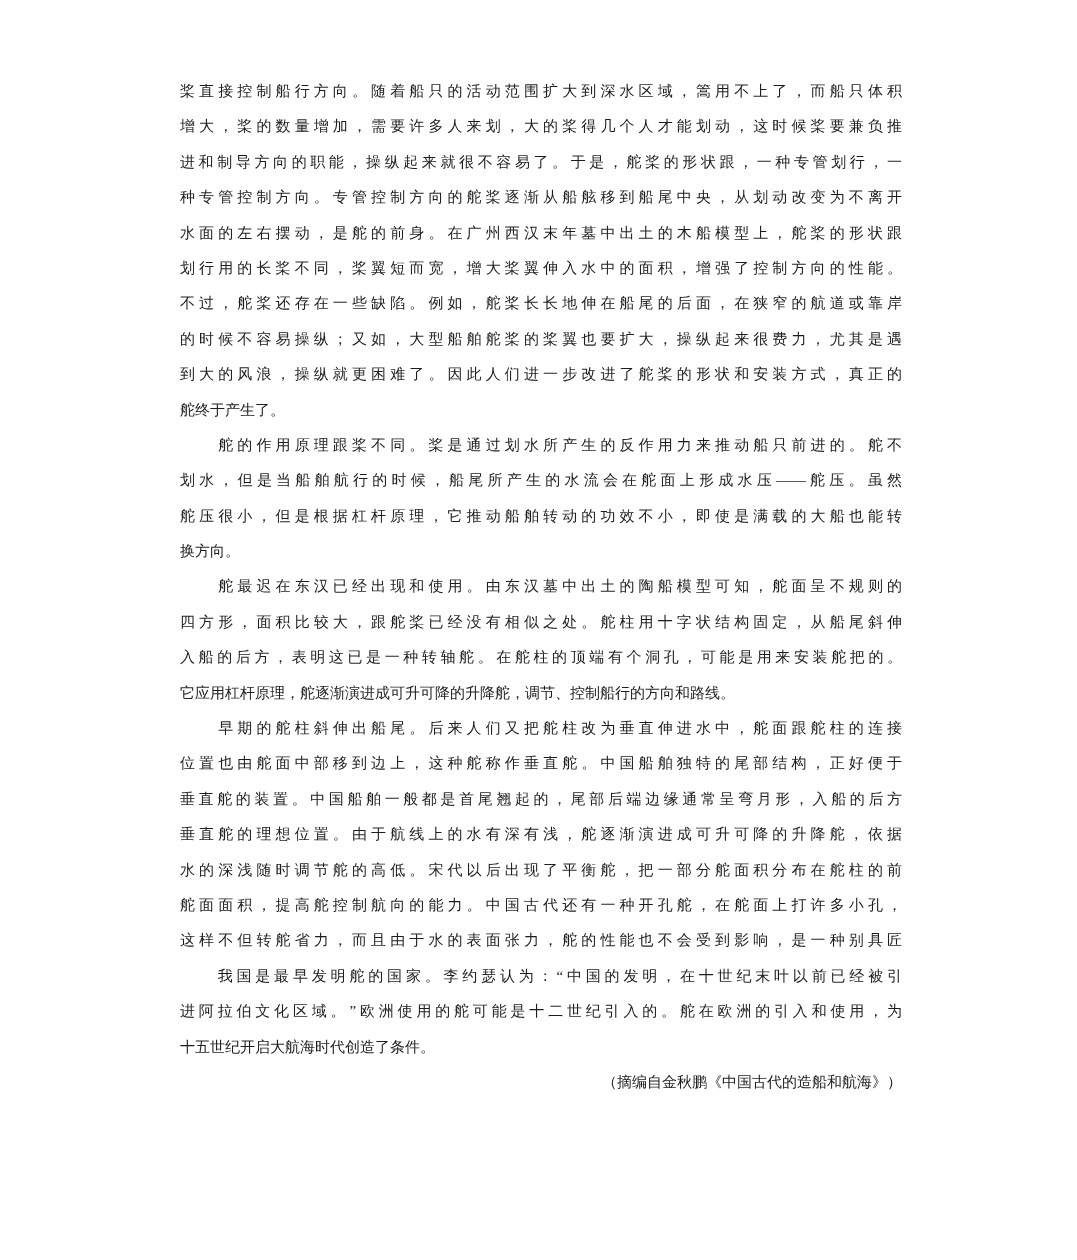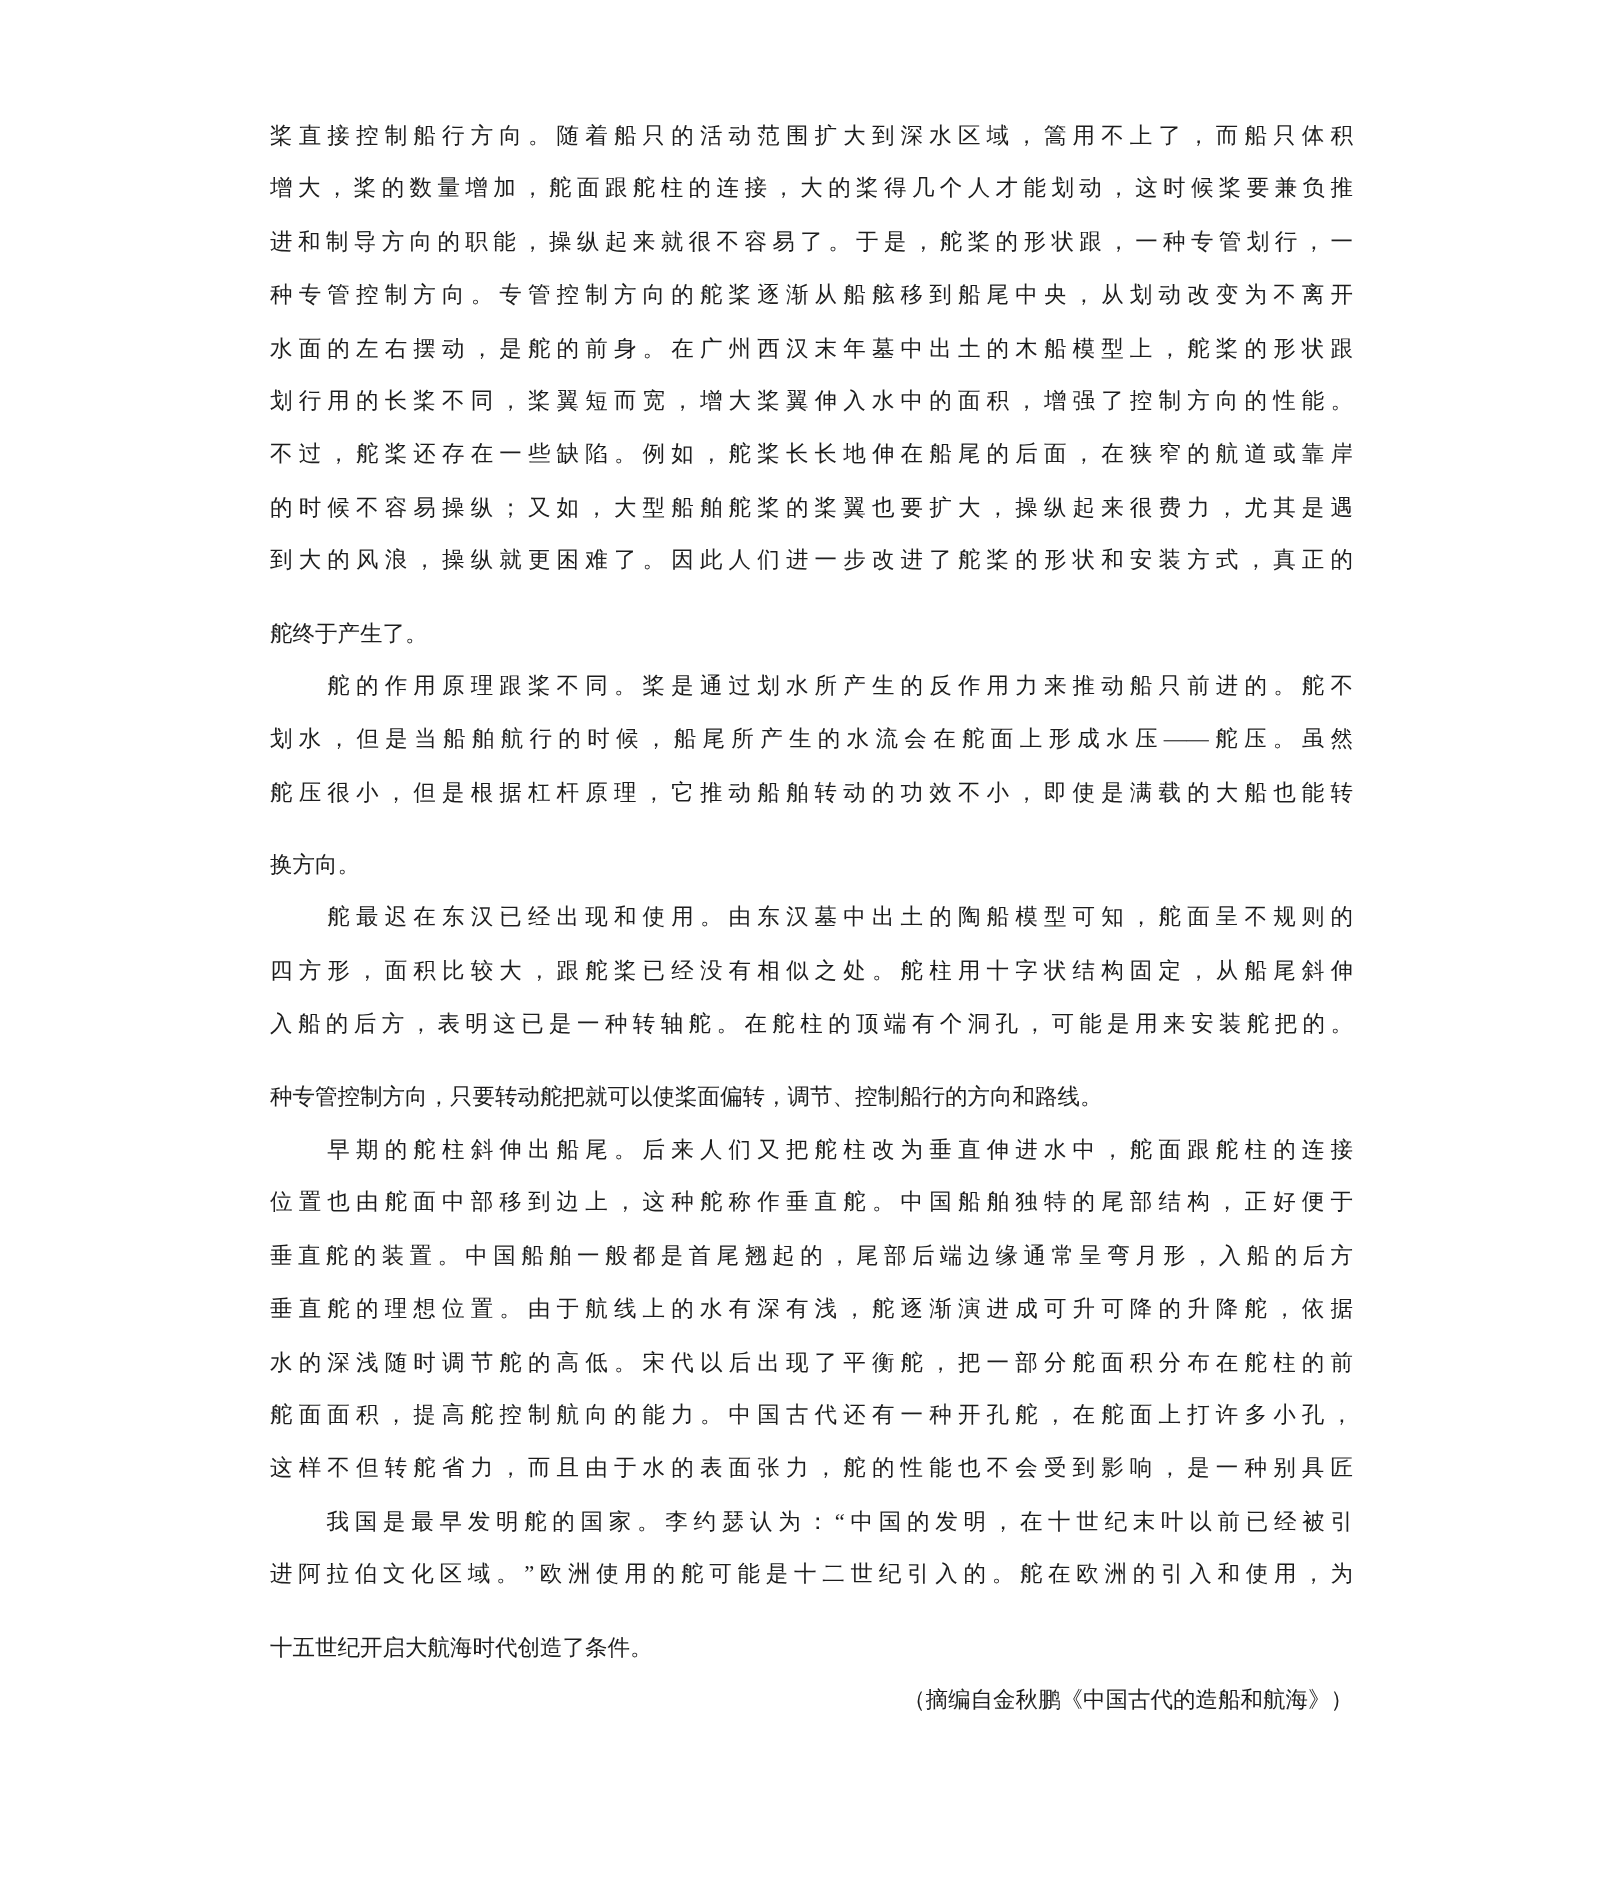--- a/index.html
+++ b/index.html
@@ -36,57 +36,56 @@
   .line {
     height: 35.4px;
     text-align: justify;
     text-align-last: justify;
     text-justify: inter-character;
     white-space: normal;
   }
   .line-end {
     text-align: center;
     text-align-last: left;
-    margin-top: 13px;
   }
   .attribution {
     height: 35.4px;
     text-align: center;
     text-align-last: right;
   }
 </style>
 </head>
 <body>
 
 <div class="page">
   <div class="text-block">
     <div id="paragraphs-container">
         <div class="paragraph">
           <div class="line">桨直接控制船行方向。随着船只的活动范围扩大到深水区域，篙用不上了，而船只体积</div>
-          <div class="line">增大，桨的数量增加，舵面跟舵柱的连接，大的桨得几个人才能划动，这时候桨要兼负推</div>
+          <div class="line">增大，桨的数量增加，需要许多人来划，大的桨得几个人才能划动，这时候桨要兼负推</div>
           <div class="line">进和制导方向的职能，操纵起来就很不容易了。于是，舵桨的形状跟，一种专管划行，一</div>
           <div class="line">种专管控制方向。专管控制方向的舵桨逐渐从船舷移到船尾中央，从划动改变为不离开</div>
           <div class="line">水面的左右摆动，是舵的前身。在广州西汉末年墓中出土的木船模型上，舵桨的形状跟</div>
           <div class="line">划行用的长桨不同，桨翼短而宽，增大桨翼伸入水中的面积，增强了控制方向的性能。</div>
           <div class="line">不过，舵桨还存在一些缺陷。例如，舵桨长长地伸在船尾的后面，在狭窄的航道或靠岸</div>
           <div class="line">的时候不容易操纵；又如，大型船舶舵桨的桨翼也要扩大，操纵起来很费力，尤其是遇</div>
           <div class="line">到大的风浪，操纵就更困难了。因此人们进一步改进了舵桨的形状和安装方式，真正的</div>
           <div class="line line-end">舵终于产生了。</div>
         </div>
         <div class="paragraph">
           <div class="line">　　舵的作用原理跟桨不同。桨是通过划水所产生的反作用力来推动船只前进的。舵不</div>
           <div class="line">划水，但是当船舶航行的时候，船尾所产生的水流会在舵面上形成水压——舵压。虽然</div>
           <div class="line">舵压很小，但是根据杠杆原理，它推动船舶转动的功效不小，即使是满载的大船也能转</div>
           <div class="line line-end">换方向。</div>
         </div>
         <div class="paragraph">
           <div class="line">　　舵最迟在东汉已经出现和使用。由东汉墓中出土的陶船模型可知，舵面呈不规则的</div>
           <div class="line">四方形，面积比较大，跟舵桨已经没有相似之处。舵柱用十字状结构固定，从船尾斜伸</div>
           <div class="line">入船的后方，表明这已是一种转轴舵。在舵柱的顶端有个洞孔，可能是用来安装舵把的。</div>
-          <div class="line line-end">种专管控制方向，只要转动舵把就可以使桨面偏转，调节、控制船行的方向和路线。</div>
+          <div class="line line-end">它应用杠杆原理，舵逐渐演进成可升可降的升降舵，调节、控制船行的方向和路线。</div>
         </div>
         <div class="paragraph">
           <div class="line">　　早期的舵柱斜伸出船尾。后来人们又把舵柱改为垂直伸进水中，舵面跟舵柱的连接</div>
           <div class="line">位置也由舵面中部移到边上，这种舵称作垂直舵。中国船舶独特的尾部结构，正好便于</div>
           <div class="line">垂直舵的装置。中国船舶一般都是首尾翘起的，尾部后端边缘通常呈弯月形，入船的后方</div>
           <div class="line">垂直舵的理想位置。由于航线上的水有深有浅，舵逐渐演进成可升可降的升降舵，依据</div>
           <div class="line">水的深浅随时调节舵的高低。宋代以后出现了平衡舵，把一部分舵面积分布在舵柱的前</div>
           <div class="line">舵面面积，提高舵控制航向的能力。中国古代还有一种开孔舵，在舵面上打许多小孔，</div>
           <div class="line">这样不但转舵省力，而且由于水的表面张力，舵的性能也不会受到影响，是一种别具匠</div>
         </div>

